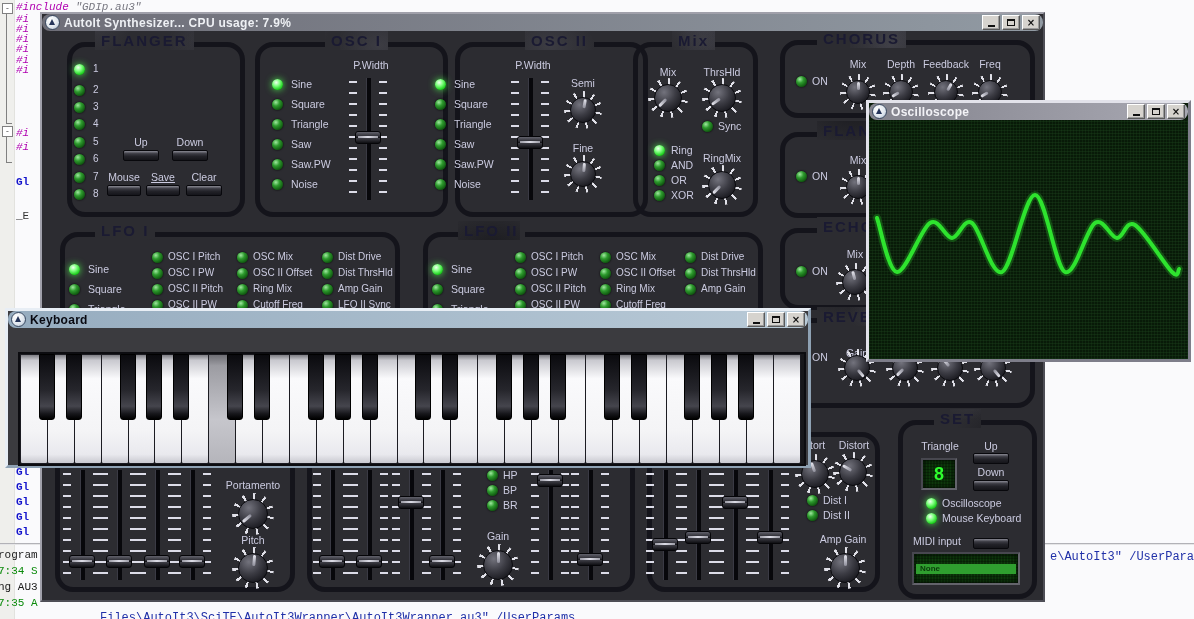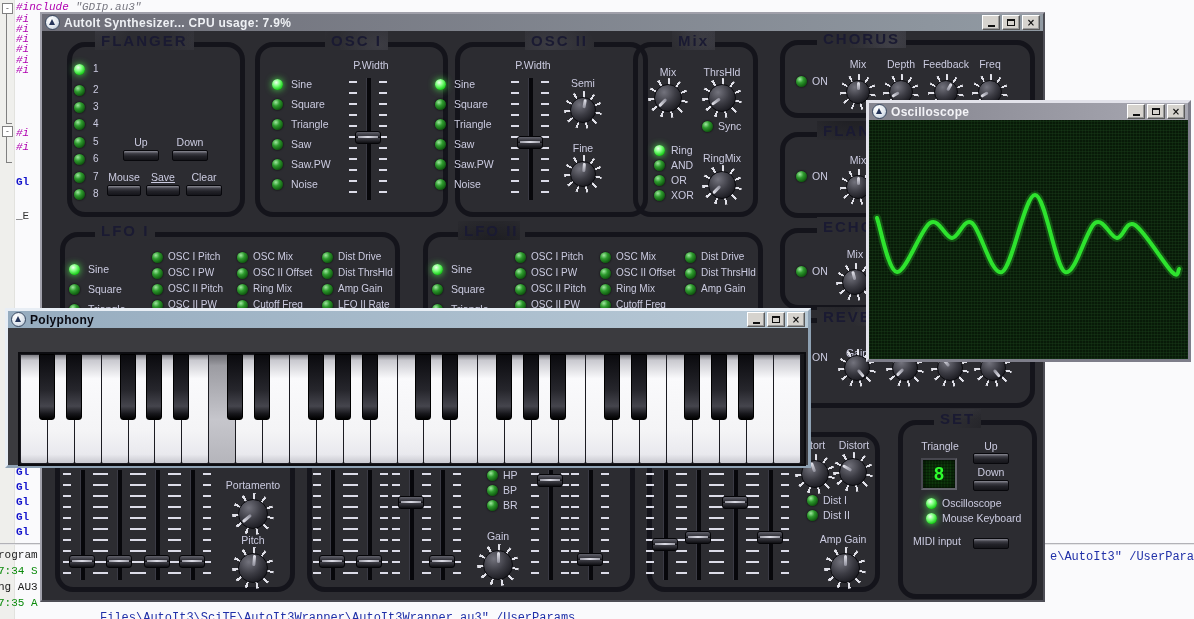--- a/index.html
+++ b/index.html
@@ -8,21 +8,21 @@
   
   #fold-margin{position:absolute;left:0;top:0;width:14px;height:619px;background:#efefec;border-right:1px solid #e2e2de;z-index:1;}
   .fold-box{position:absolute;width:9px;height:9px;background:#fff;border:1px solid #808080;color:#333;font:8px/8px "Liberation Mono",monospace;text-align:center;z-index:2;}
   .fold-line{position:absolute;width:1px;background:#808080;z-index:2;}
   .fold-tick{position:absolute;height:1px;background:#808080;z-index:2;}
   .code-frag{position:absolute;font:11px "Liberation Mono",monospace;white-space:pre;z-index:2;}
   #output-divider{position:absolute;left:0;top:543px;width:1194px;height:2px;background:linear-gradient(180deg,#98989f,#ffffff);z-index:2;}
 
   
   .win{position:absolute;box-sizing:border-box;}
-  .tbar{position:absolute;left:0;top:0;right:0;height:17px;display:flex;align-items:center;gap:4px;padding:0 3px;}
+  .tbar{position:absolute;left:0;top:0;right:0;height:17px;display:flex;align-items:center;gap:4px;padding:0 3px;border-radius:8px;}
   .tbar .ttl{font-weight:bold;font-size:12px;letter-spacing:.3px;white-space:nowrap;}
   .wbtns{margin-left:auto;display:flex;gap:2px;}
   .wbtn{width:16px;height:13px;background:#d6d3ce;border:1px solid;border-color:#ffffff #5a5a5a #5a5a5a #ffffff;box-shadow:inset -1px -1px 0 #9a9a9a;display:flex;align-items:center;justify-content:center;}
   .g-min{width:7px;height:2px;background:#101010;margin-top:6px;}
   .g-max{width:8px;height:7px;border:1px solid #101010;border-top:2px solid #101010;box-sizing:border-box;}
   .g-x{font:bold 10px/10px "DejaVu Sans",sans-serif;color:#101010;}
   .aicon{width:13px;height:13px;border-radius:50%;background:radial-gradient(circle at 35% 30%,#ffffff,#dfe6ee 60%,#9fb0c4);border:1px solid #3a4a62;position:relative;flex:0 0 auto;}
   .aicon::after{content:"";position:absolute;left:2.5px;top:3px;border-left:3.5px solid transparent;border-right:3.5px solid transparent;border-bottom:6px solid #25355a;}
 
   
@@ -351,21 +351,21 @@
         <div class="lbl" style="left: 211px; top: 252px; font-size: 10px;">Ring Mix</div>
         <div class="led off" style="left: 194.5px; top: 268.5px;"></div>
         <div class="lbl" style="left: 211px; top: 268px; font-size: 10px;">Cutoff Freq</div>
         <div class="led off" style="left: 279.5px; top: 220.5px;"></div>
         <div class="lbl" style="left: 296px; top: 220px; font-size: 10px;">Dist Drive</div>
         <div class="led off" style="left: 279.5px; top: 236.5px;"></div>
         <div class="lbl" style="left: 296px; top: 236px; font-size: 10px;">Dist ThrsHld</div>
         <div class="led off" style="left: 279.5px; top: 252.5px;"></div>
         <div class="lbl" style="left: 296px; top: 252px; font-size: 10px;">Amp Gain</div>
         <div class="led off" style="left: 279.5px; top: 268.5px;"></div>
-        <div class="lbl" style="left: 296px; top: 268px; font-size: 10px;">LFO II Rate</div>
+        <div class="lbl" style="left: 296px; top: 268px; font-size: 10px;">LFO II Sync</div>
         <div class="sec" style="left: 381px; top: 201px; width: 340px; height: 128px;"></div>
         <div class="sec-title tex" style="left: 416px; top: 190px;">LFO II</div>
         <div class="led on" style="left: 389.5px; top: 232.5px;"></div>
         <div class="lbl" style="left: 409px; top: 232px;">Sine</div>
         <div class="led off" style="left: 389.5px; top: 252.5px;"></div>
         <div class="lbl" style="left: 409px; top: 252px;">Square</div>
         <div class="led off" style="left: 389.5px; top: 272.5px;"></div>
         <div class="lbl" style="left: 409px; top: 272px;">Triangle</div>
         <div class="led off" style="left: 472.5px; top: 220.5px;"></div>
         <div class="lbl" style="left: 489px; top: 220px; font-size: 10px;">OSC I Pitch</div>
@@ -515,27 +515,32 @@
         <div class="sbtn" style="left: 931px; top: 449px; width: 36px;"></div>
         <div class="lcd" style="left: 879px; top: 427px; width: 32px; height: 28px;">
           <div class="lcd-row" style="top: 4px; text-align: center; font-size: 18px;">8</div>
         </div>
         <div class="led on" style="left: 883.5px; top: 466.5px;"></div>
         <div class="lbl" style="left: 900px; top: 466px;">Oscilloscope</div>
         <div class="led on" style="left: 883.5px; top: 481.5px;"></div>
         <div class="lbl" style="left: 900px; top: 481px;">Mouse Keyboard</div>
         <div class="lbl" style="left: 871px; top: 504px;">MIDI input</div>
         <div class="sbtn" style="left: 931px; top: 507px; width: 36px;"></div>
+        <div class="lcd" style="left: 870px; top: 521px; width: 104px; height: 29px;">
+          <div class="lcd-sel" style="top: 10px; height: 10px; background: rgb(47, 159, 47);">
+            <div style="position: absolute; left: 4px; top: 0px; font: bold 8px &quot;Liberation Sans&quot;, sans-serif; color: rgb(11, 59, 11);">None</div>
+          </div>
+        </div>
       </div>
   </div>
 
   <div class="win" id="kb-win">
     <div class="tbar" id="kb-tbar">
       <span class="aicon"></span>
-      <span class="ttl">Polyphony</span>
+      <span class="ttl">Keyboard</span>
       <span class="wbtns">
         <span class="wbtn">
             <span class="g-min"></span>
           </span>
         <span class="wbtn">
             <span class="g-max"></span>
           </span>
         <span class="wbtn">
             <span class="g-x">×</span>
           </span>

